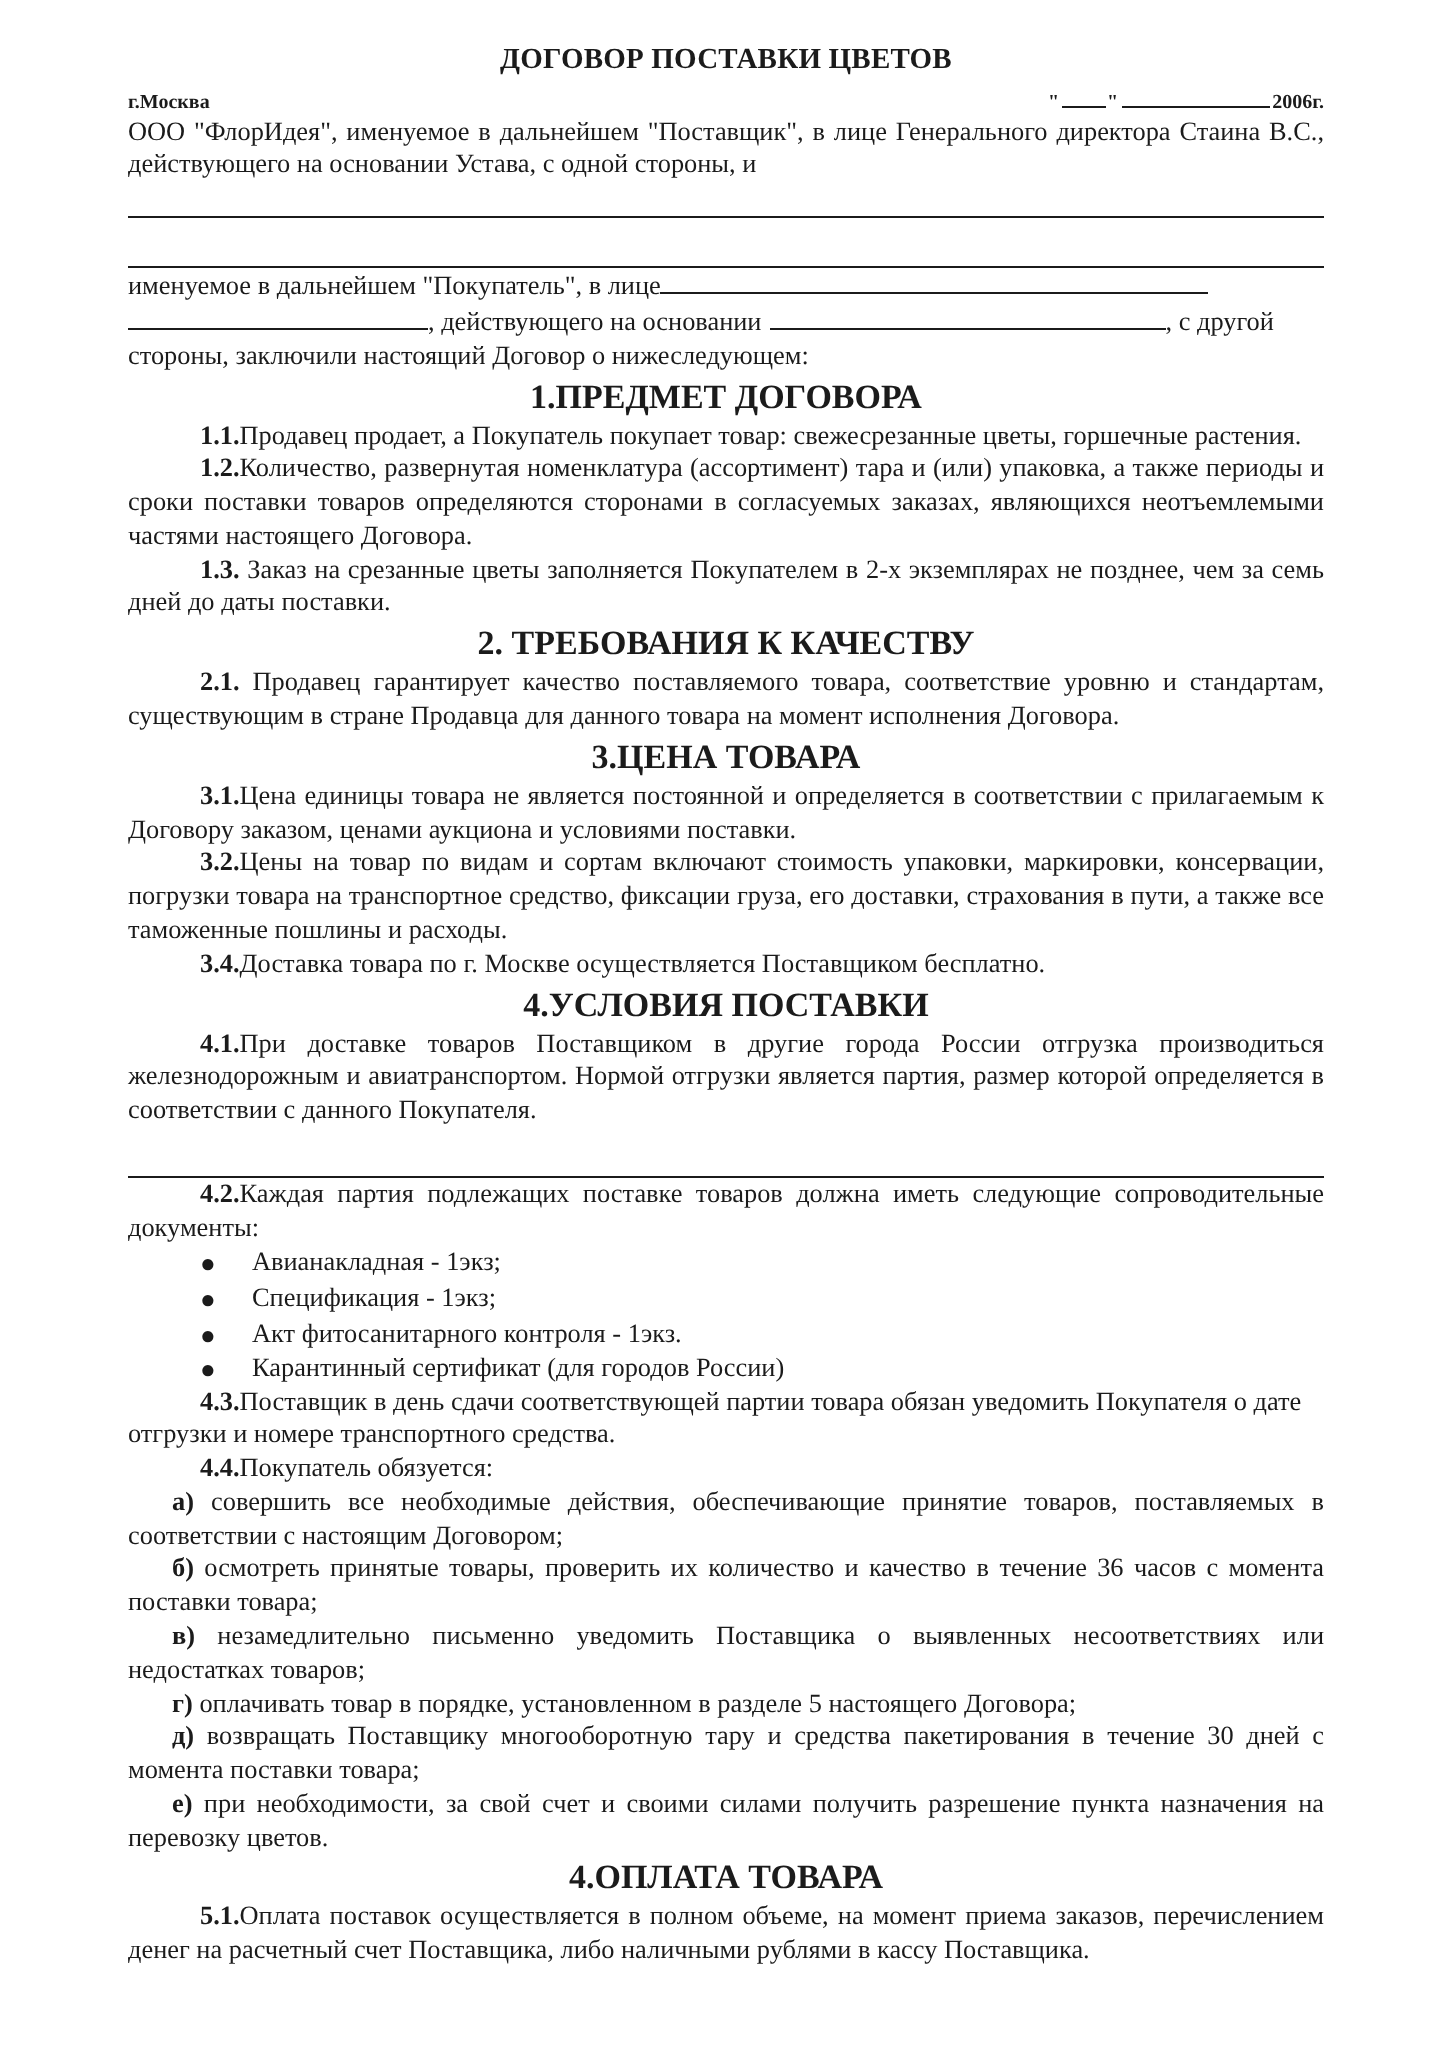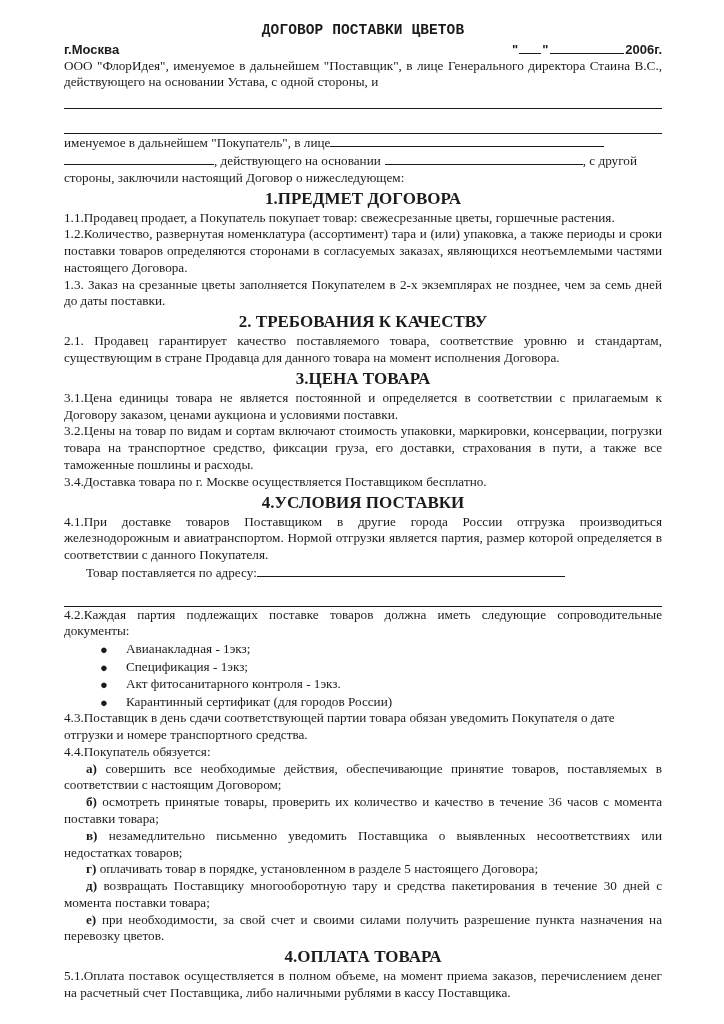--- a/index.html
+++ b/index.html
@@ -19,35 +19,35 @@
     position: relative;
     width: 724px;
     height: 1024px;
     box-sizing: border-box;
     padding: 22px 62px 0 64px;
     background: #fff;
   }
 
   .doc-title {
     text-align: center;
-    font-family: Liberation Mono, monospace;
+    font-family: Liberation Serif, serif;
     font-weight: bold;
     font-size: 14.5px;
     letter-spacing: 0.1px;
     margin: 0 0 3px 0;
     line-height: 1.15;
   }
 
   .place-date {
     display: flex;
     justify-content: space-between;
     align-items: baseline;
-    font-family: Liberation Sans, sans-serif;
+    font-family: Liberation Serif, serif;
     font-weight: bold;
-    font-size: 13px;
+    font-size: 10px;
     margin: 0 0 1px 0;
   }
   .place-date .city { white-space: nowrap; }
   .date-group {
     display: inline-flex;
     align-items: baseline;
     white-space: nowrap;
   }
   .date-group .q { letter-spacing: 0; }
   .fill-sm {
@@ -68,21 +68,21 @@
   p.para {
     margin: 0;
     font-size: 13.2px;
     line-height: 1.27;
     text-align: justify;
     text-justify: inter-word;
     hyphens: none;
   }
   p.para.nojust { text-align: left; }
 
-  .num { font-weight: normal; }
+  .num { font-weight: bold; margin-left: 36px; }
   .lett { font-weight: bold; }
 
   .section-head {
     text-align: center;
     font-weight: bold;
     font-size: 17px;
     line-height: 1.3;
     margin: 1px 0 0 0;
   }
 
@@ -162,21 +162,20 @@
   <p class="para"><span class="num">2.1.</span><span> Продавец гарантирует качество поставляемого товара, соответствие уровню и стандартам, существующим в стране Продавца для данного товара на момент исполнения Договора.</span></p>
 
   <div class="section-head">3.ЦЕНА ТОВАРА</div>
   <p class="para"><span class="num">3.1.</span><span>Цена единицы товара не является постоянной и определяется в соответствии с прилагаемым к Договору заказом, ценами аукциона и условиями поставки.</span></p>
   <p class="para"><span class="num">3.2.</span><span>Цены на товар по видам и сортам включают стоимость упаковки, маркировки, консервации, погрузки товара на транспортное средство, фиксации груза, его доставки, страхования в пути, а также все таможенные пошлины и расходы.</span></p>
   <p class="para"><span class="num">3.4.</span><span>Доставка товара по г. Москве осуществляется Поставщиком бесплатно.</span></p>
 
   <div class="section-head">4.УСЛОВИЯ ПОСТАВКИ</div>
   <p class="para"><span class="num">4.1.</span><span>При доставке товаров Поставщиком в другие города России отгрузка производиться железнодорожным и авиатранспортом. Нормой отгрузки является партия, размер которой определяется в соответствии с данного Покупателя.</span></p>
 
-  <p class="para nojust addr-row"><span class="lead-indent"></span><span>Товар поставляется по адресу:</span><span class="inline-rule" style="width:308px"></span></p>
   <div class="ruled-line gap"></div>
 
   <p class="para"><span class="num">4.2.</span><span>Каждая партия подлежащих поставке товаров должна иметь следующие сопроводительные документы:</span></p>
 
   <ul class="bullets">
     <li><span class="dot">●</span><span>Авианакладная - 1экз;</span></li>
     <li><span class="dot">●</span><span>Спецификация - 1экз;</span></li>
     <li><span class="dot">●</span><span>Акт фитосанитарного контроля - 1экз.</span></li>
     <li><span class="dot">●</span><span>Карантинный сертификат (для городов России)</span></li>
   </ul>

